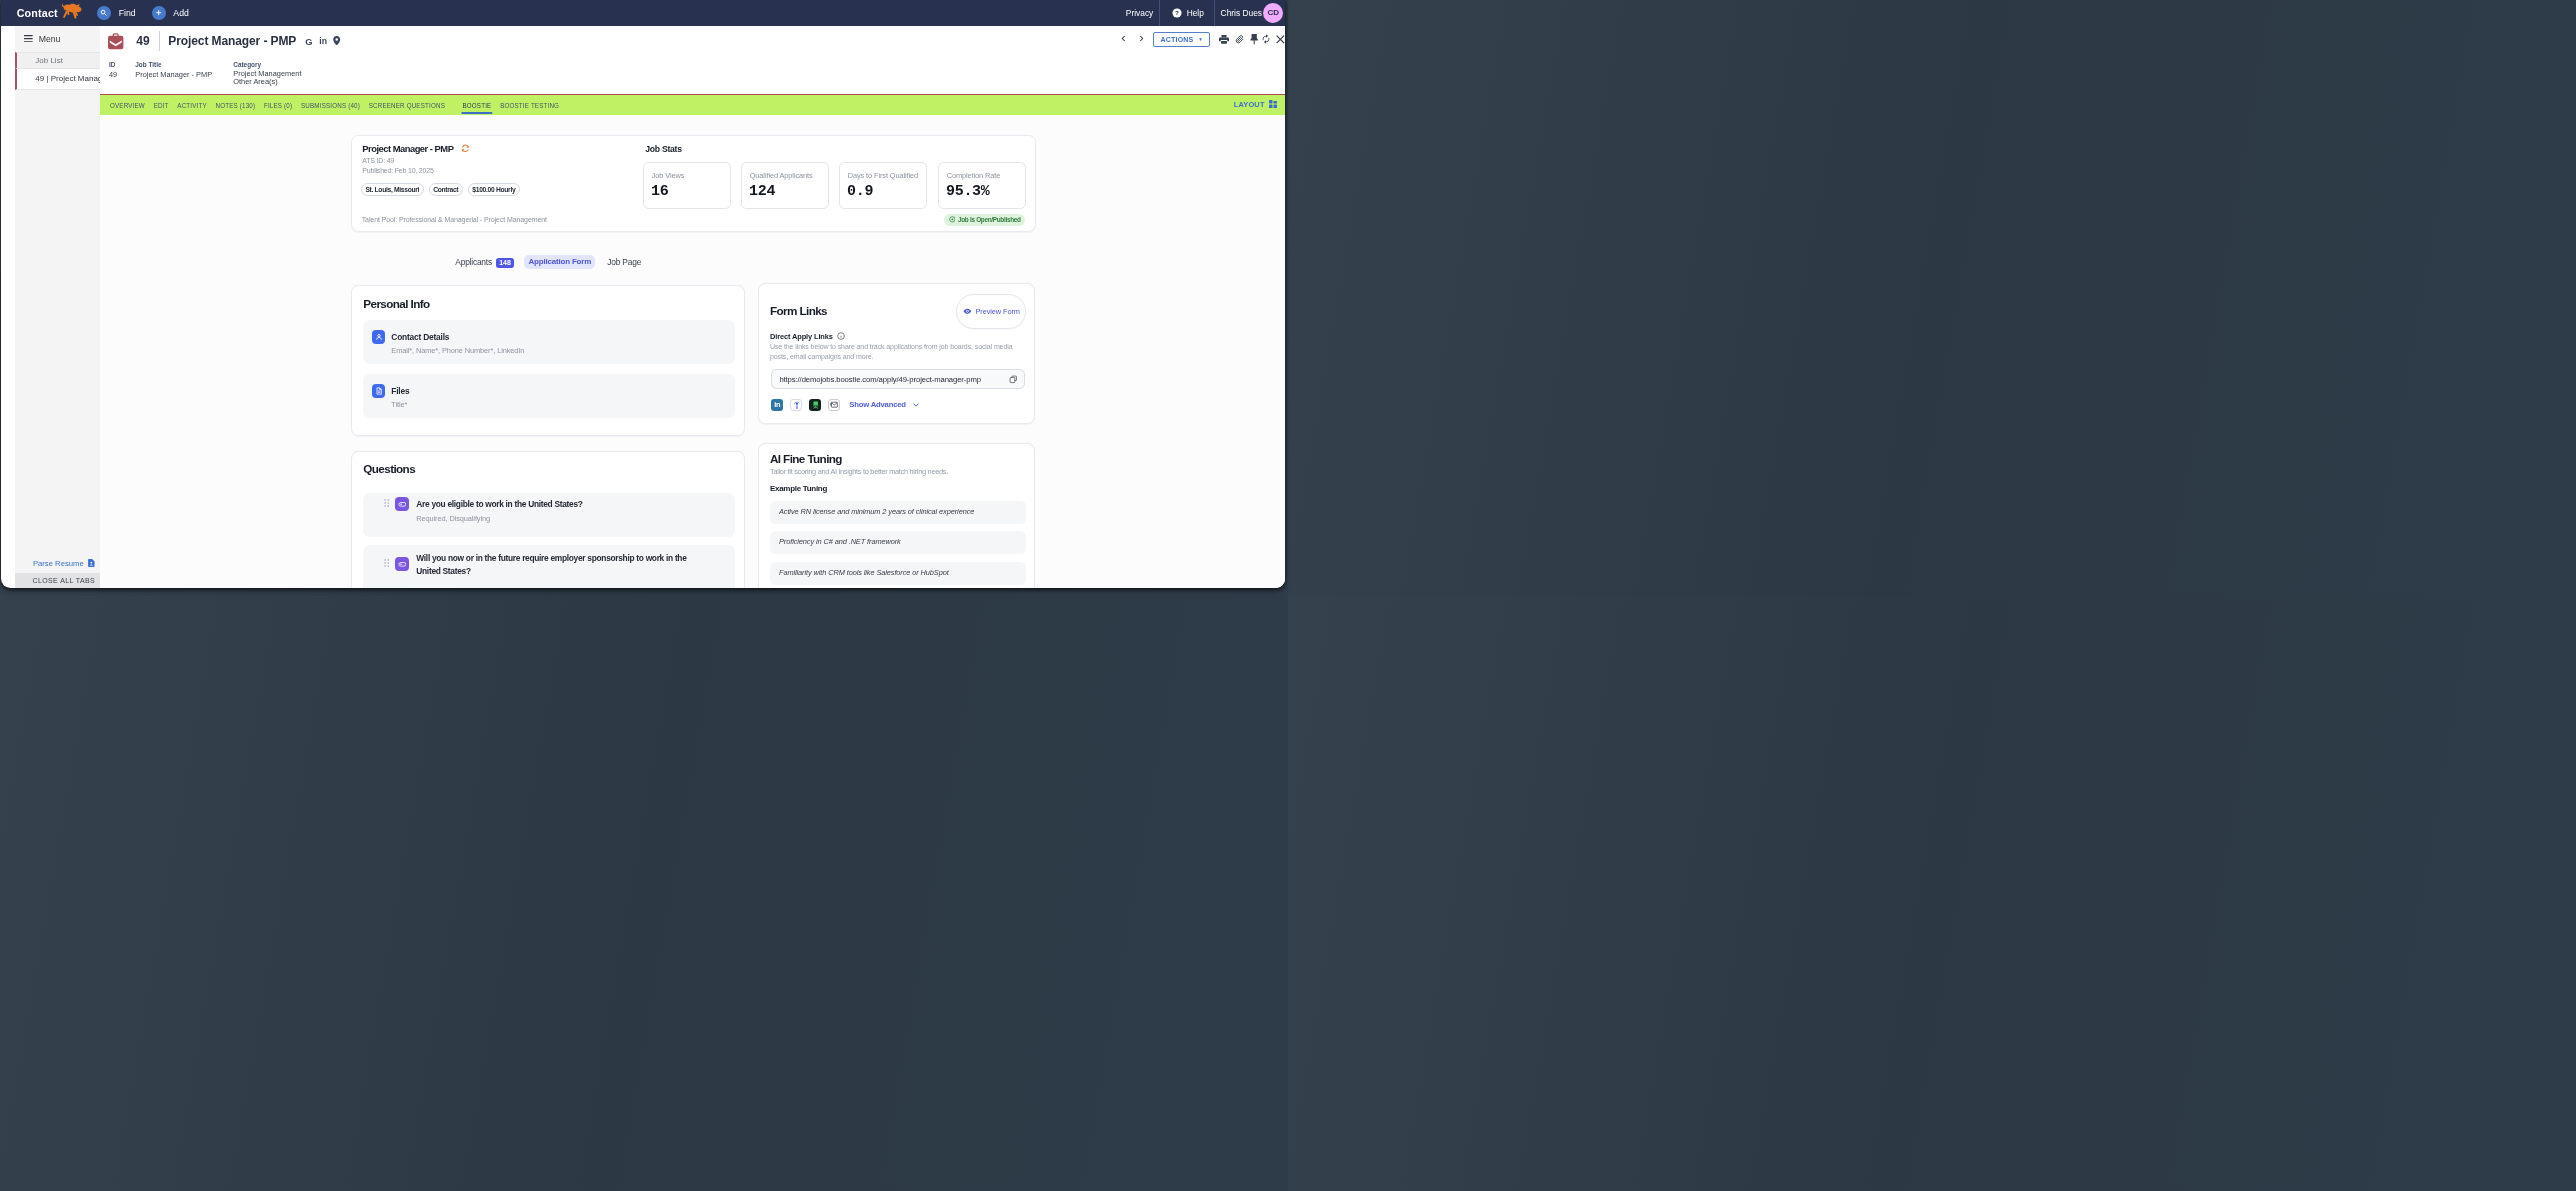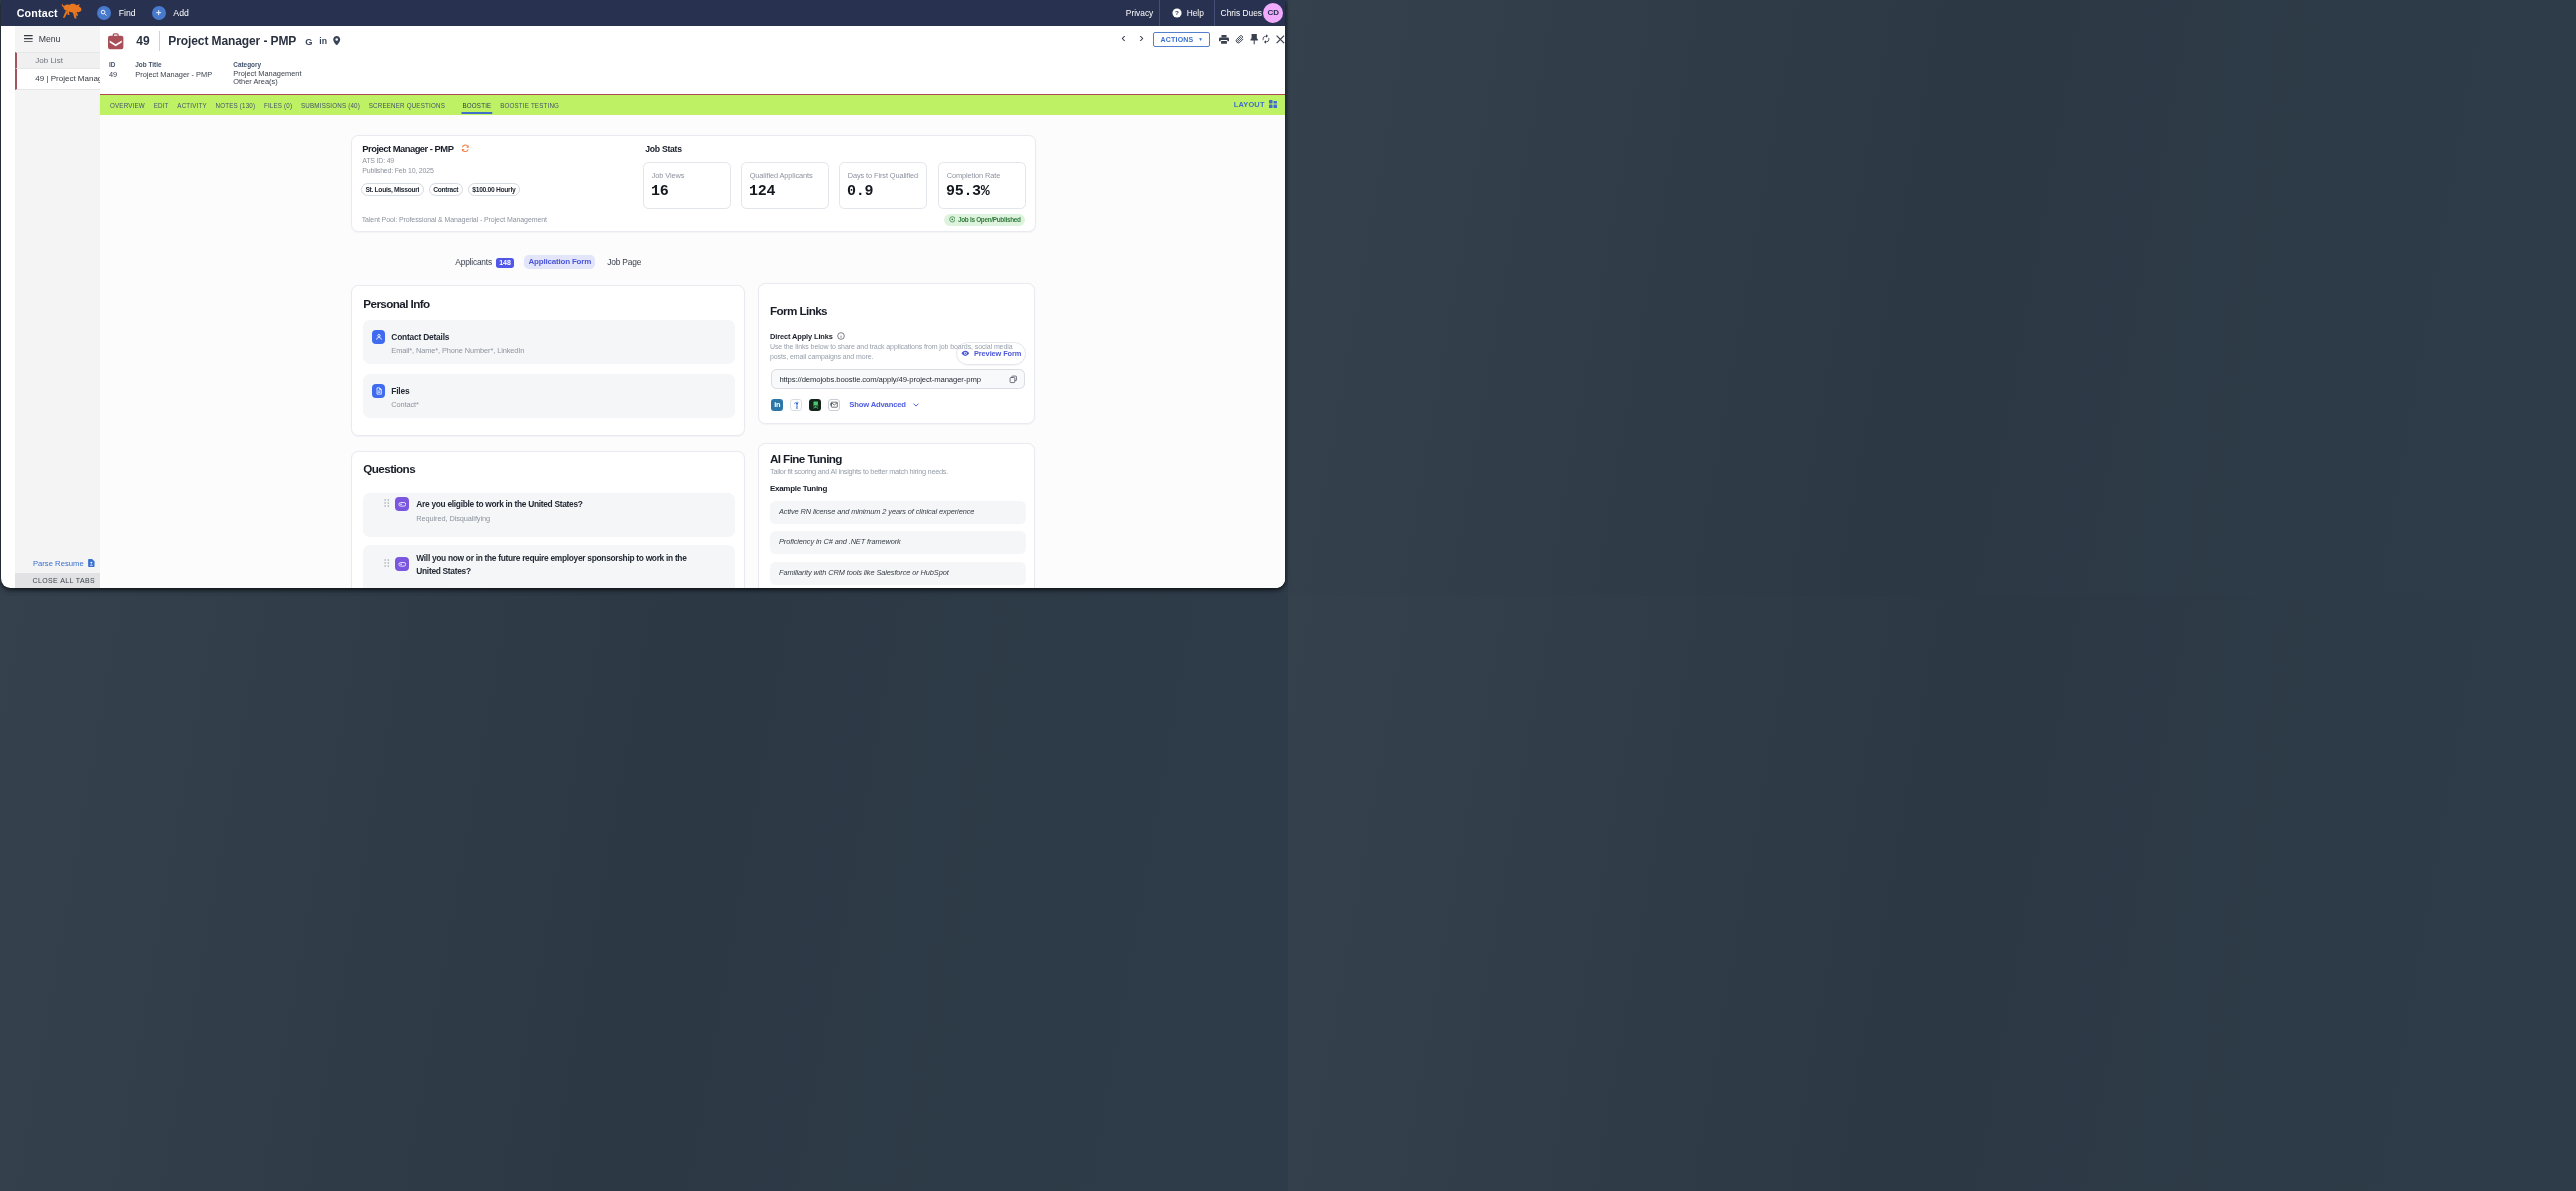--- a/index.html
+++ b/index.html
@@ -224,21 +224,21 @@
           <div class="rowsub" style="left:28px; top:26px;">Email*, Name*, Phone Number*, LinkedIn</div>
         </div>
         <div class="grayrow" style="left:11px; top:88px; width:372px; height:44px;">
           <div class="sq-icon" style="left:8.4px; top:10.7px; background:#3e6bf0;">
             <svg width="8" height="8" viewBox="0 0 24 24" fill="none" stroke="#fff" stroke-width="2.4">
                 <path d="M6 2.5 H14 L19 7.5 V21.5 H6 Z M14 2.5 V7.5 H19"></path>
                 <path d="M9 12 H16 M9 16 H16"></path>
               </svg>
           </div>
           <div class="rowtitle" style="left:28px; top:12.7px;">Files</div>
-          <div class="rowsub" style="left:28px; top:26px;">Contact*</div>
+          <div class="rowsub" style="left:28px; top:26px;">Title*</div>
         </div>
       </div>
 
       <div class="card" style="left:251px; top:336px; width:394px; height:161px;">
         <div class="h20" style="position:absolute; left:11px; top:10px;">Questions</div>
         <div class="grayrow" style="left:11px; top:41px; width:372px; height:44px;">
           <svg style="position:absolute; left:21px; top:6px;" width="5.4" height="8" viewBox="0 0 8 12" fill="#9aa0aa">
               <circle cx="1.6" cy="1.6" r="1.2"></circle>
               <circle cx="6.4" cy="1.6" r="1.2"></circle>
               <circle cx="1.6" cy="6" r="1.2"></circle>
@@ -269,21 +269,21 @@
                 <rect x="2.5" y="7" width="19" height="10" rx="5"></rect>
                 <circle cx="8.4" cy="12" r="2.1" fill="#fff" stroke="none"></circle>
               </svg>
           </div>
           <div style="position:absolute; left:53px; top:7.4px; width:295px; font-size:8.4px; font-weight:700; color:#252b35; letter-spacing:-0.3px; line-height:13px;">Will you now or in the future require employer sponsorship to work in the United States?</div>
         </div>
       </div>
 
       <div class="card" style="left:658px; top:168px; width:277px; height:141px;">
         <div class="h20" style="position:absolute; left:10.7px; top:20px;">Form Links</div>
-        <div style="position:absolute; left:197px; top:10.4px; width:70px; height:23px; border:0.7px solid #e4e7ec; border-radius:66px; box-shadow:0 0.7px 1.3px rgba(16,24,40,0.06); display:flex; align-items:center; justify-content:center; gap:4px; color:#4d57d8; font-size:7.4px; font-weight:700; letter-spacing:-0.1px;margin-top:48px;">
+        <div style="position:absolute; left:197px; top:10.4px; width:70px; height:35px; border:0.7px solid #e4e7ec; border-radius:66px; box-shadow:0 0.7px 1.3px rgba(16,24,40,0.06); display:flex; align-items:center; justify-content:center; gap:4px; color:#4d57d8; font-size:7.4px; font-weight:400; letter-spacing:-0.1px;">
           <svg width="8.7" height="8.7" viewBox="0 0 24 24" fill="#4d57d8">
               <path d="M12 5 C6.5 5 2.6 9.6 1.5 12 C2.6 14.4 6.5 19 12 19 C17.5 19 21.4 14.4 22.5 12 C21.4 9.6 17.5 5 12 5 Z M12 16 A4 4 0 1 1 12 8 A4 4 0 0 1 12 16 Z" fill-rule="evenodd"></path>
               <circle cx="12" cy="12" r="2.1"></circle>
             </svg>
           Preview Form</div>
         <div style="position:absolute; left:10.7px; top:48px; font-size:7.4px; font-weight:700; color:#181d27; letter-spacing:-0.1px; display:flex; align-items:center; gap:4px;">Direct Apply Links
           <svg width="8" height="8" viewBox="0 0 24 24" fill="none" stroke="#3a414d" stroke-width="2">
               <circle cx="12" cy="12" r="10"></circle>
               <path d="M12 11 V17 M12 7.2 V7.5"></path>
             </svg>

